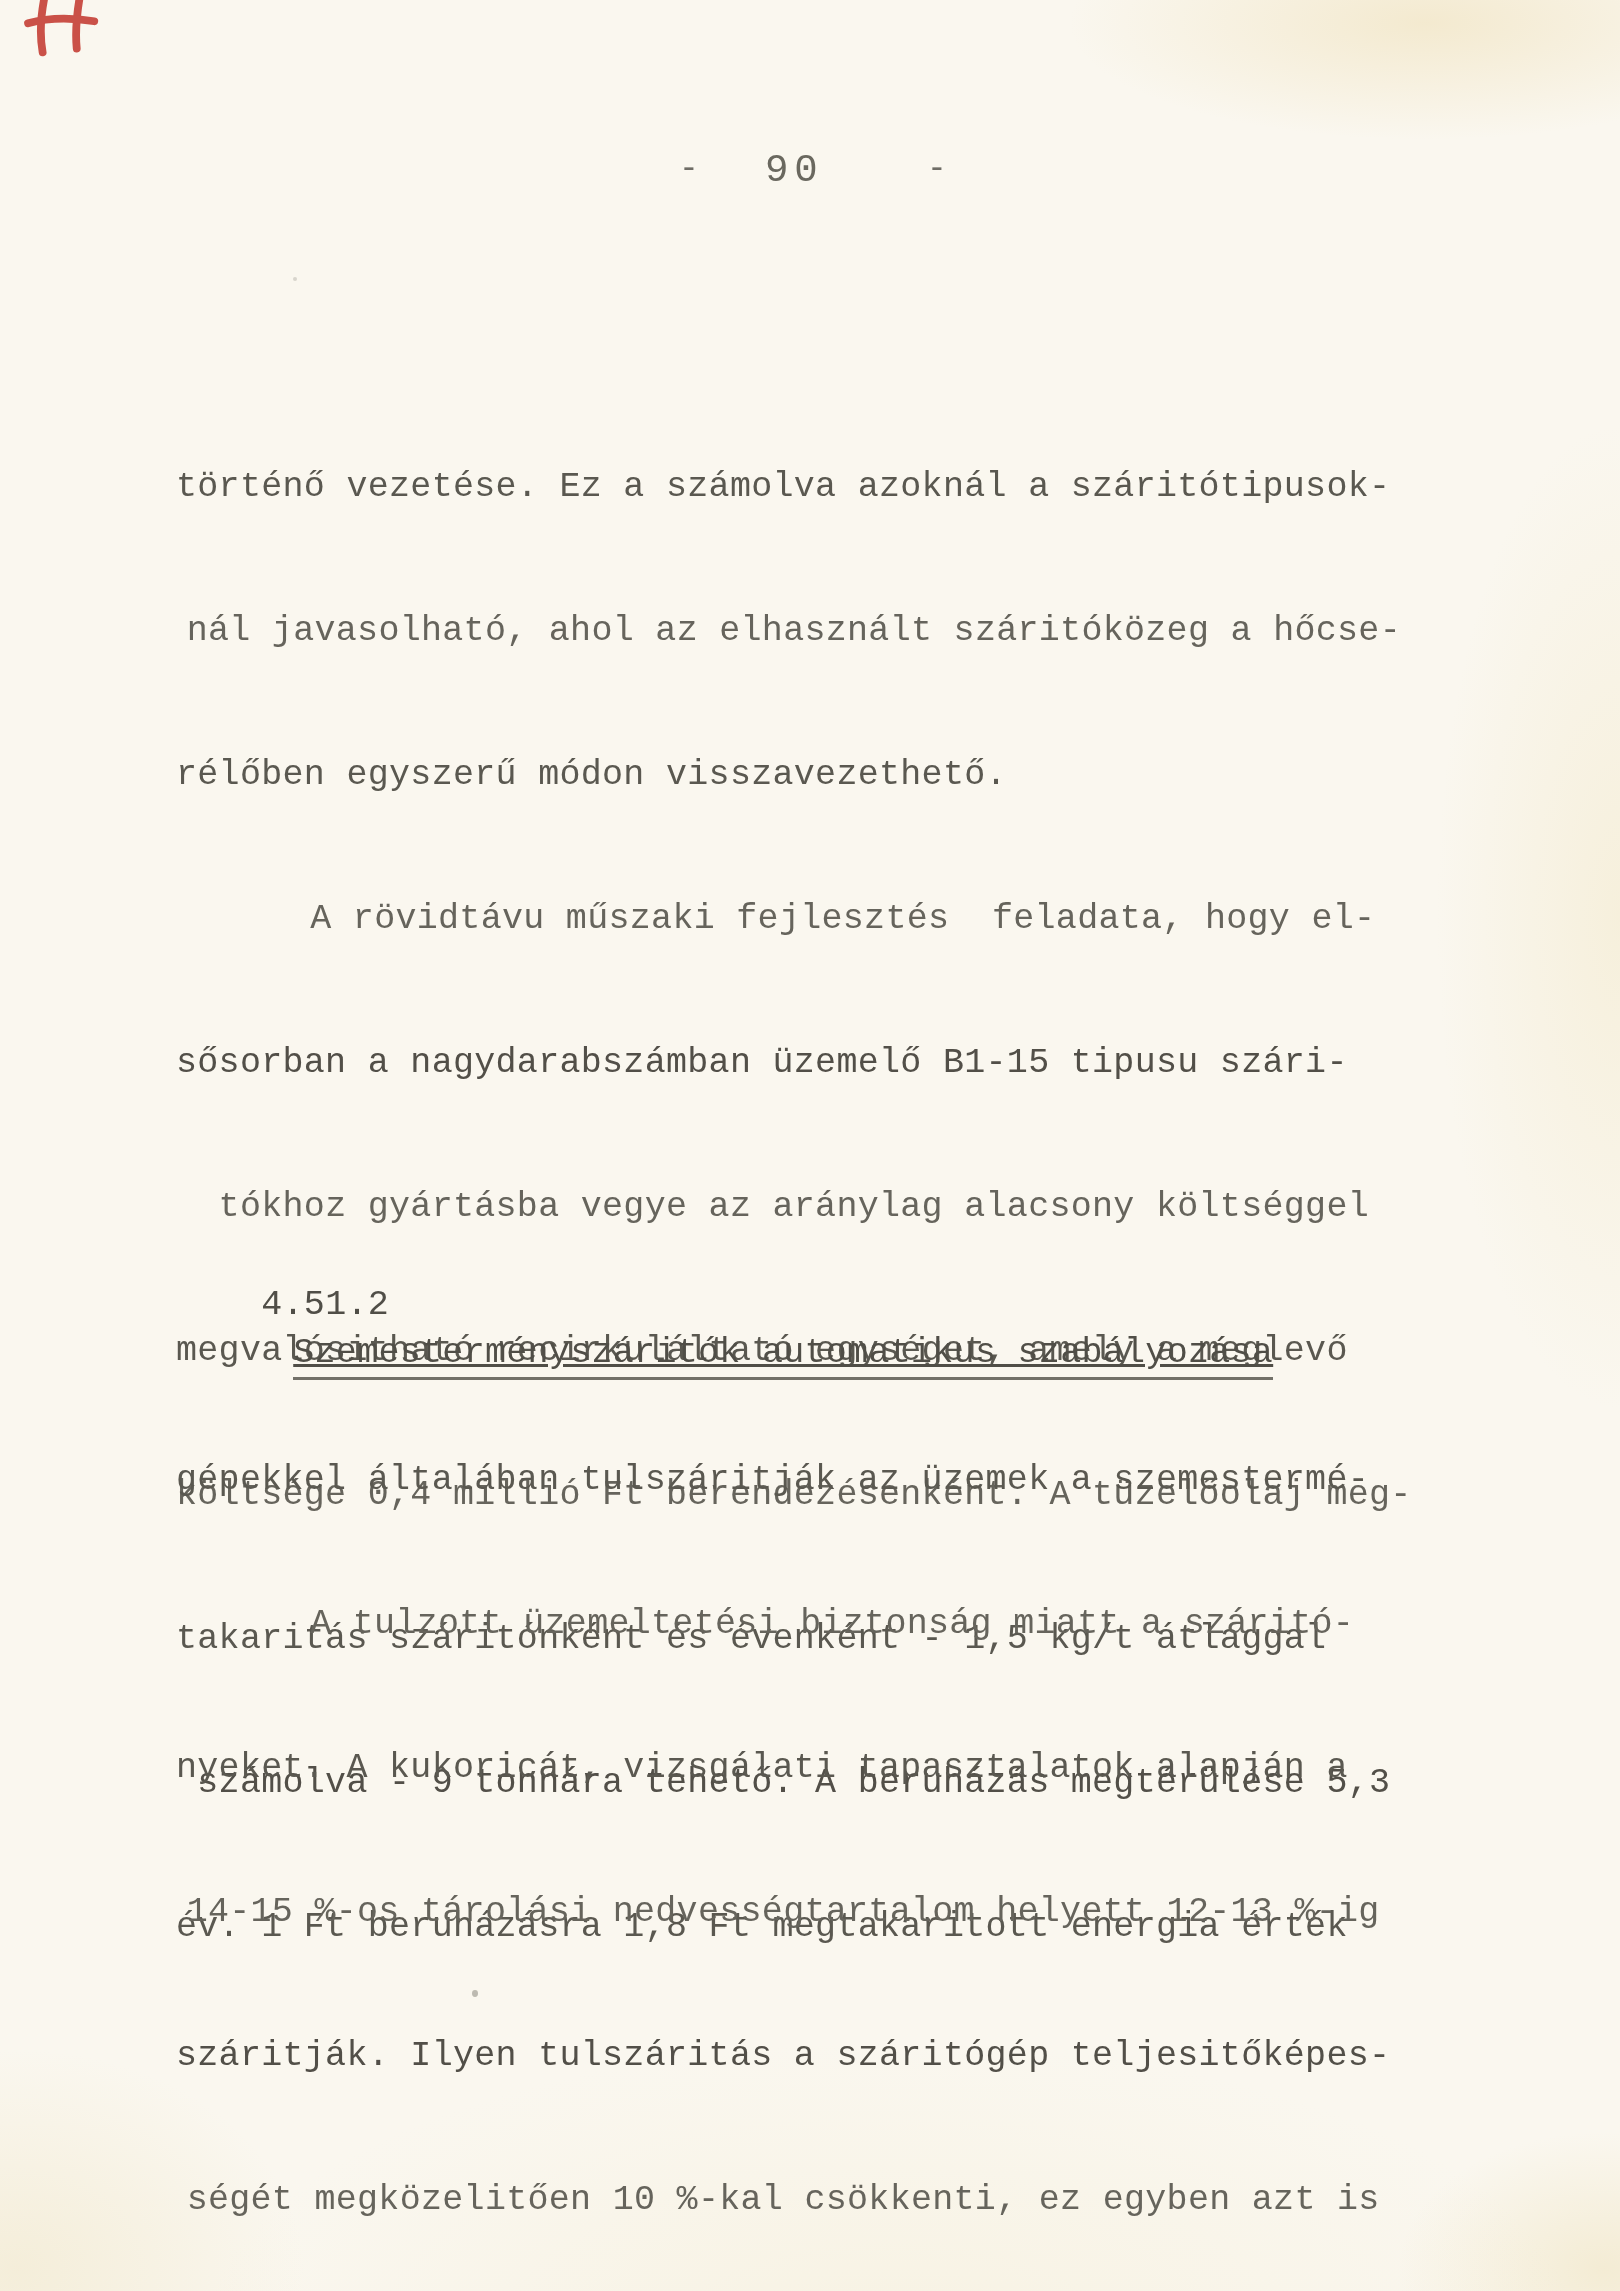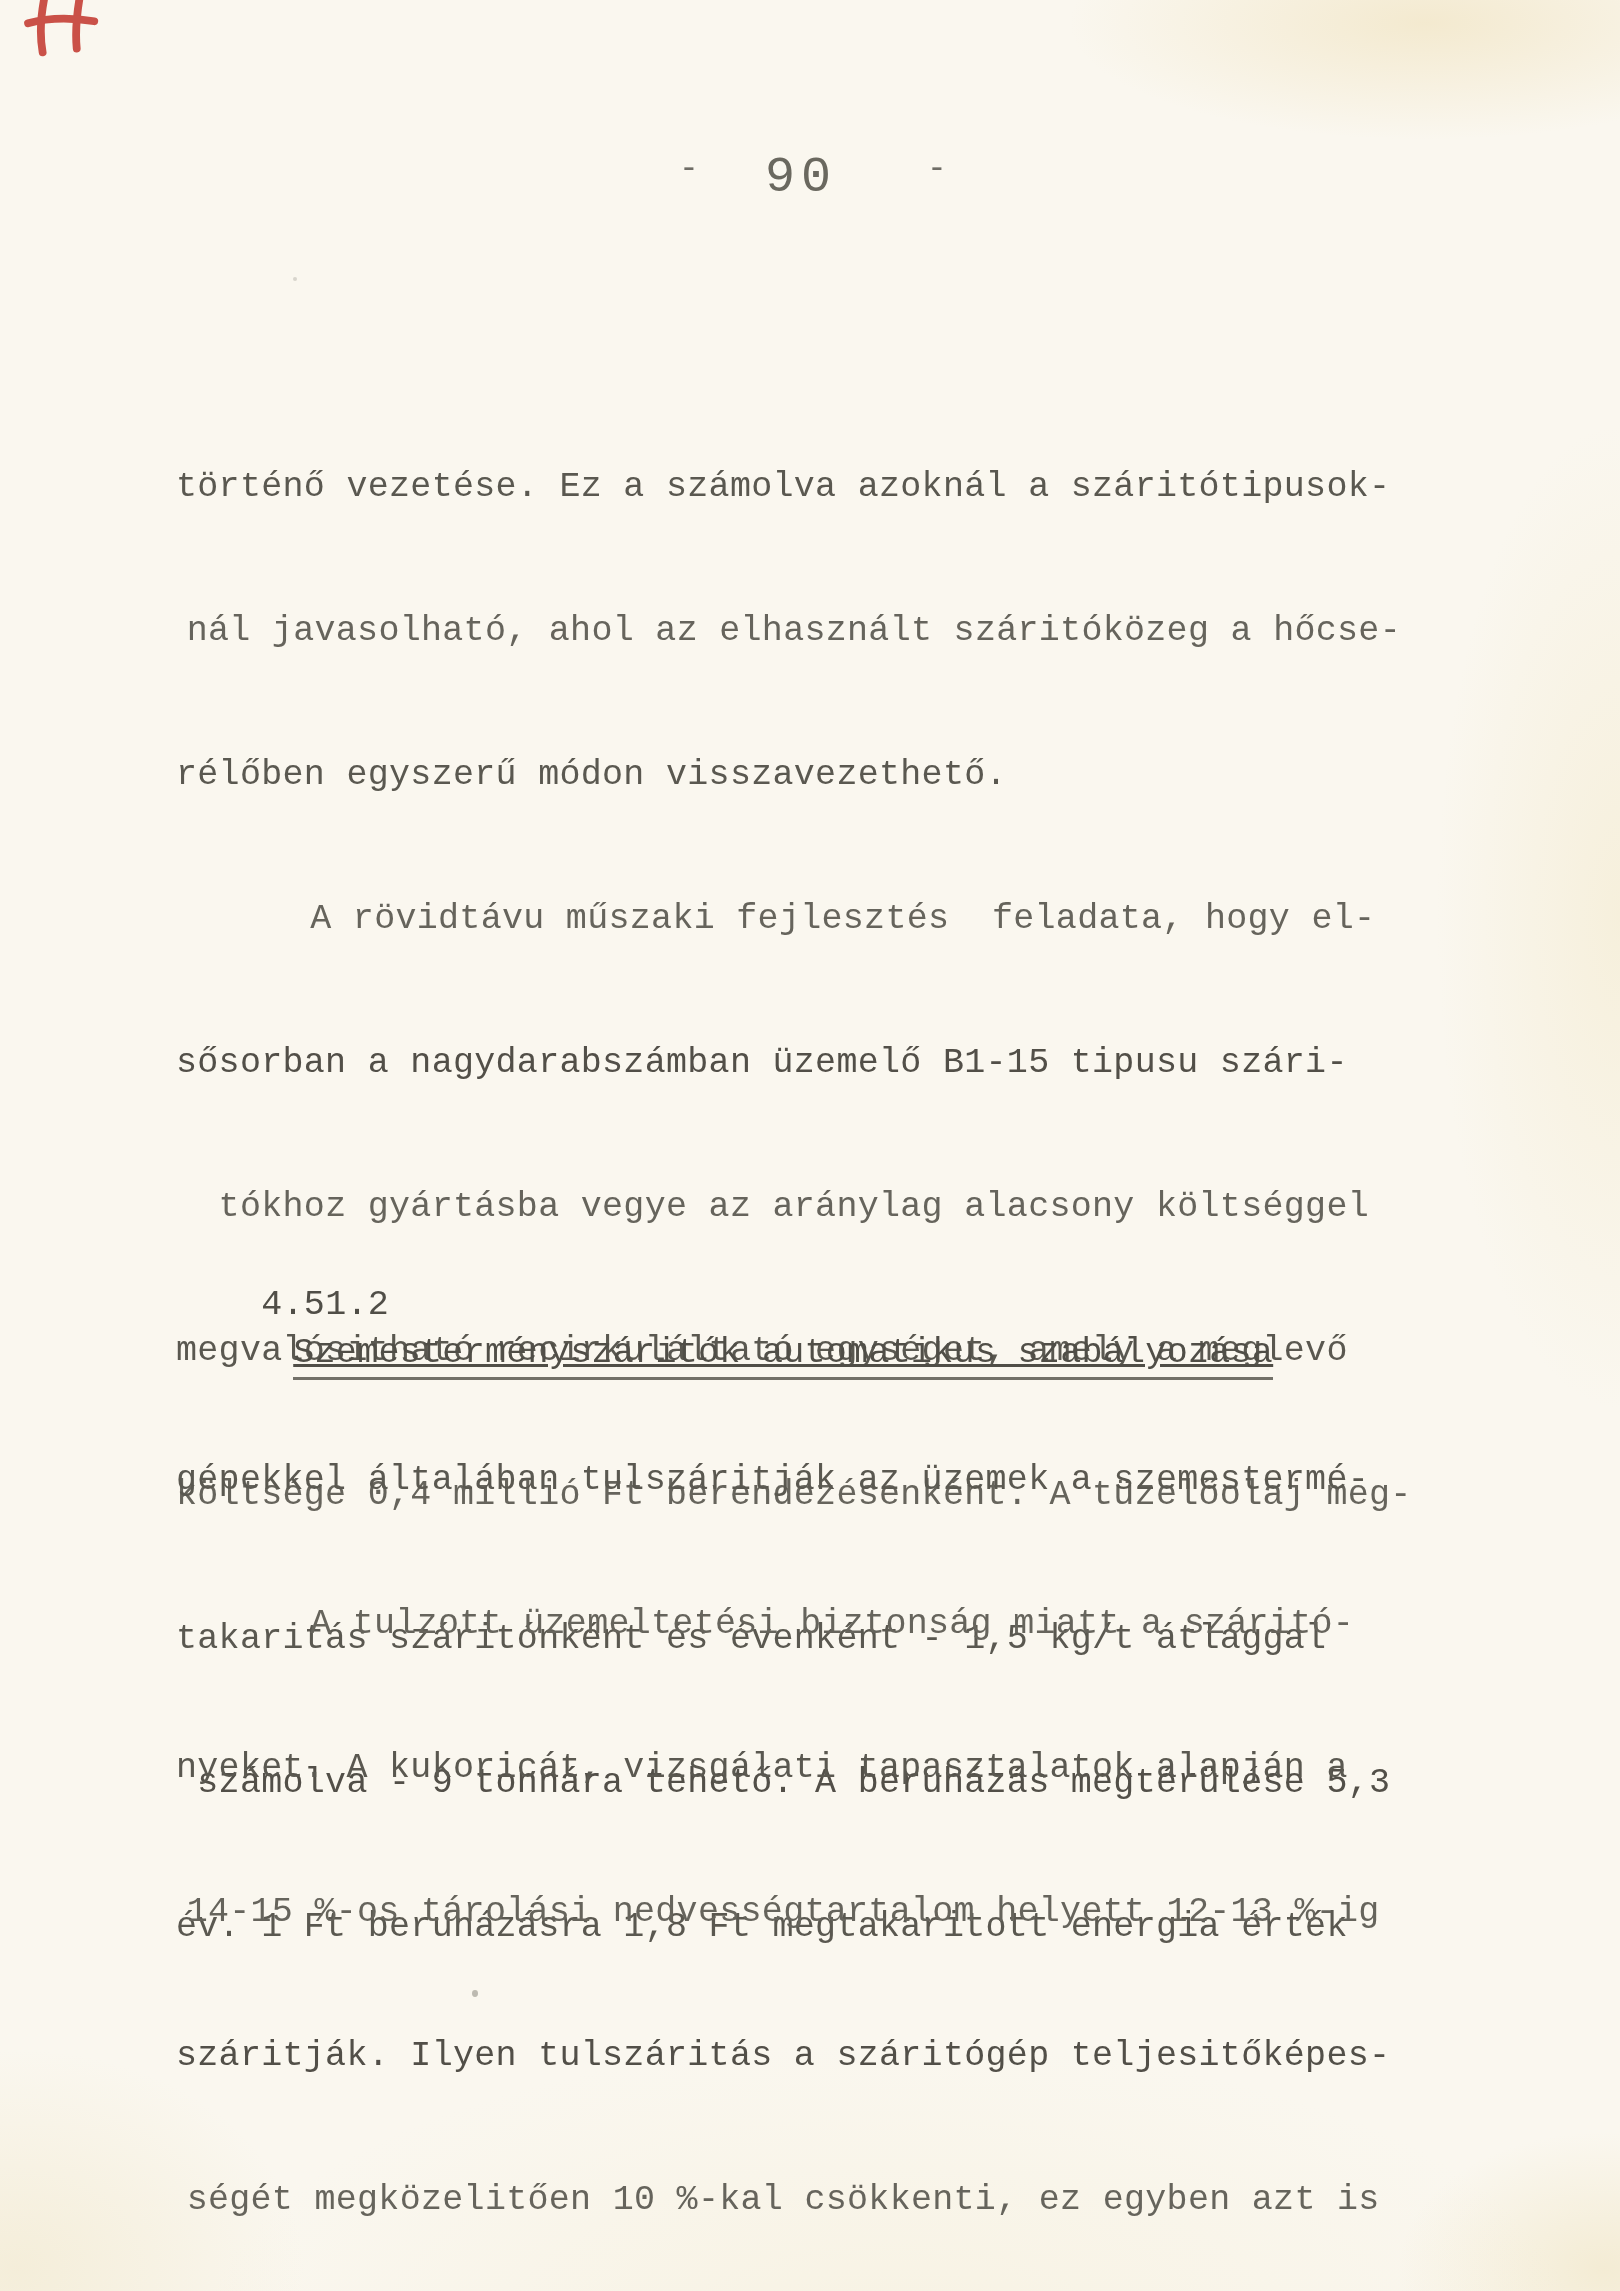--- a/index.html
+++ b/index.html
@@ -27,21 +27,21 @@
   }
   .body-block{position:absolute;left:176px;}
   #body1{top:367px;}
   #body2{top:1360px;}
   .line{height:48px;}
   .line.ind{padding-left:98px;}
   .line:nth-child(2n){color:#66645c;text-align:center;}
   .line:nth-child(5n){color:#524f48;}
   .page-header{position:absolute;top:149px;left:0;width:100%;height:59px;}
   .hdr-dash{position:absolute;font-size:33px;color:#6f6d66;filter:blur(0.4px);}
-  .hdr-num{position:absolute;left:765px;top:0;font-size:50px;color:#6a685f;letter-spacing:5.9px;filter:blur(0.5px);}
+  .hdr-num{position:absolute;left:765px;top:0;font-size:39px;color:#6a685f;letter-spacing:5.9px;filter:blur(0.5px);}
   .dash-l{left:679px;top:2px;}
   .dash-r{left:927px;top:2px;}
   .heading{
     position:absolute;left:176px;top:1233px;
     font-size:35px;line-height:48px;color:#504e47;
     letter-spacing:0.3px;white-space:pre;filter:blur(0.3px);
   }
   .heading-title{
     margin-left:32px;
     border-bottom:3.9px solid rgba(80,78,70,.8);

